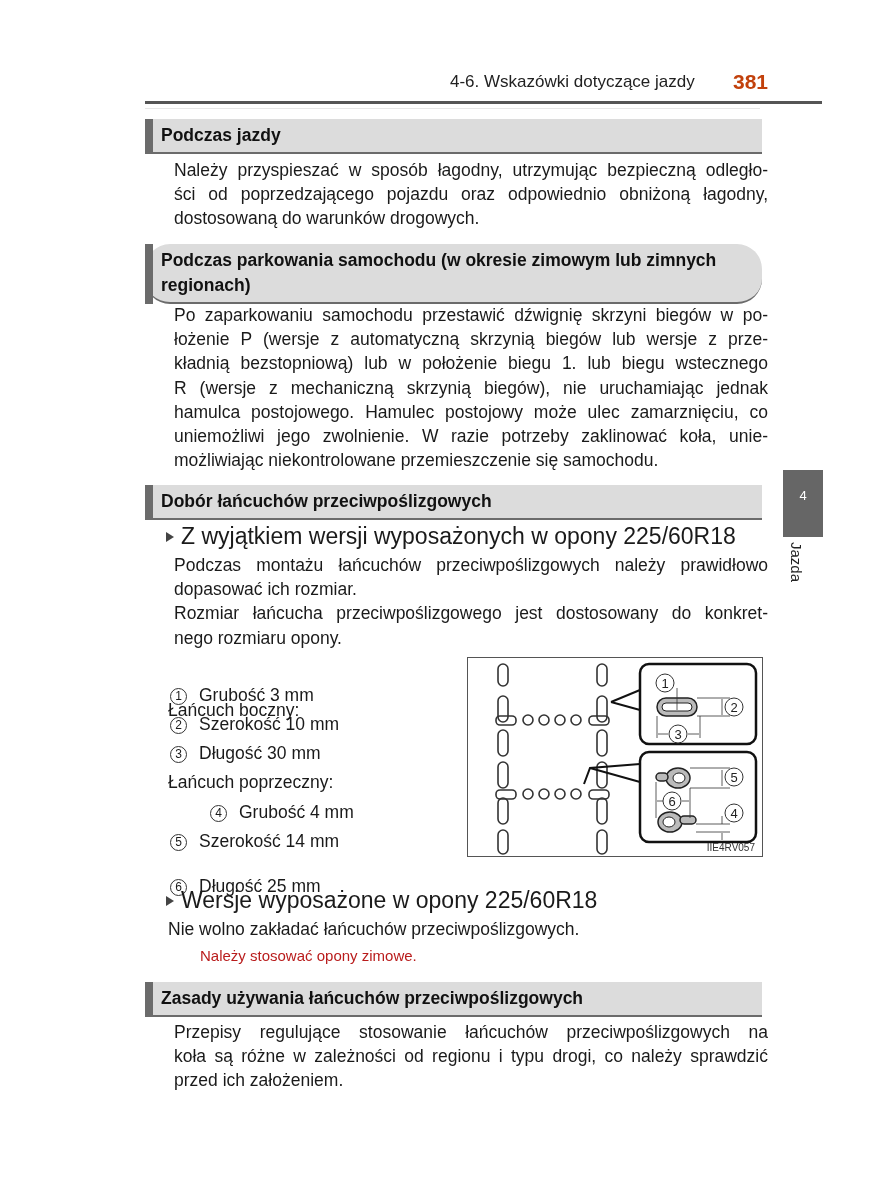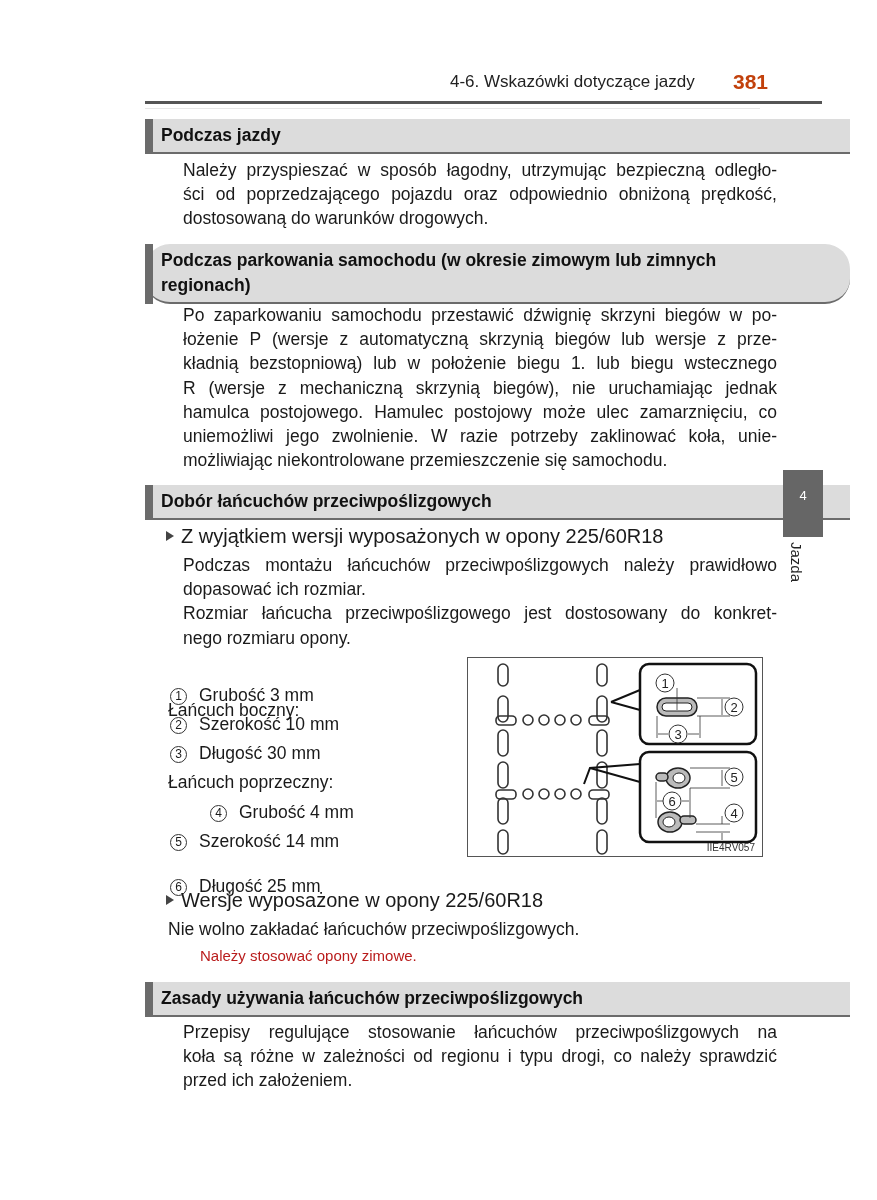--- a/index.html
+++ b/index.html
@@ -4,31 +4,31 @@
 <style>
   html, body { margin: 0; padding: 0; background: #ffffff; }
   body { width: 877px; height: 1200px; position: relative; overflow: hidden;
          font-family: "Liberation Sans", sans-serif; color: #1a1a1a; }
 
   .running-head { position: absolute; left: 450px; top: 72px; font-size: 17px; color: #222; }
   .page-number { position: absolute; left: 733px; top: 70px; font-size: 21px; font-weight: bold; color: #c2410c; }
   .head-rule { position: absolute; left: 145px; top: 101px; width: 677px; height: 3px; background: #555; }
   .head-thin { position: absolute; left: 145px; top: 108px; width: 615px; height: 1px; background: #e6e6e6; }
 
-  .section-bar { position: absolute; left: 145px; width: 705px; background: #dcdcdc;
+  .section-bar { position: absolute; left: 145px; width: 617px; background: #dcdcdc;
                  border-bottom: 2px solid #6b6b6b; box-sizing: border-box;
                  padding: 4px 10px 4px 16px; font-weight: bold; font-size: 17.5px; line-height: 25px; color: #111; }
   .section-bar::before { content: ""; position: absolute; left: 0; top: 0; bottom: -2px; width: 8px; background: #6b6b6b; }
 
-  .para { position: absolute; left: 183px; width: 594px; font-size: 17.5px; line-height: 24.2px;
+  .para { position: absolute; left: 174px; width: 594px; font-size: 17.5px; line-height: 24.2px;
           text-align: justify; color: #1a1a1a; }
   .para .ln { display: block; text-align: justify; text-align-last: justify; }
   .para .ln.last { text-align-last: left; }
 
-  .bullet { position: absolute; left: 166px; font-size: 20px; line-height: 24px; }
+  .bullet { position: absolute; left: 166px; font-size: 23px; line-height: 24px; }
   .tri { display: inline-block; width: 0; height: 0; border-top: 5px solid transparent;
          border-bottom: 5px solid transparent; border-left: 8px solid #444; margin-right: 7px; vertical-align: 2px; }
 
   .line { position: absolute; left: 168px; font-size: 17.5px; line-height: 24px; }
   .spec { position: absolute; left: 170px; font-size: 17.5px; line-height: 24px; }
   .circ { display: inline-block; width: 15px; height: 15px; border: 1.2px solid #333; border-radius: 50%;
           font-size: 12px; line-height: 15px; text-align: center; margin-right: 12px; vertical-align: 1px; }
   .note { position: absolute; left: 200px; top: 946px; font-size: 15px; line-height: 20px; color: #b91c1c; }
 
   .figure { position: absolute; left: 467px; top: 657px; width: 296px; height: 200px;
@@ -46,21 +46,21 @@
 <div class="running-head">4-6. Wskazówki dotyczące jazdy</div>
 <div class="page-number">381</div>
 <div class="head-rule"></div>
 <div class="head-thin"></div>
 
 <div class="section-bar" style="top:119px;">
   <span>Podczas jazdy</span>
 </div>
 <div class="para" style="top:158px;">
   <span class="ln">Należy przyspieszać w sposób łagodny, utrzymując bezpieczną odległo-</span>
-  <span class="ln">ści od poprzedzającego pojazdu oraz odpowiednio obniżoną prędkość,</span>
+  <span class="ln">ści od poprzedzającego pojazdu oraz odpowiednio obniżoną łagodny,</span>
   <span class="ln last">dostosowaną do warunków drogowych.</span>
 </div>
 
 <div class="section-bar" style="top:244px;border-radius:25px;">
   <span style="display:block">Podczas parkowania samochodu (w okresie zimowym lub zimnych</span>
   <span style="display:block">regionach)</span>
 </div>
 <div class="para" style="top:303px;">
   <span class="ln">Po zaparkowaniu samochodu przestawić dźwignię skrzyni biegów w po-</span>
   <span class="ln">łożenie P (wersje z automatyczną skrzynią biegów lub wersje z prze-</span>

